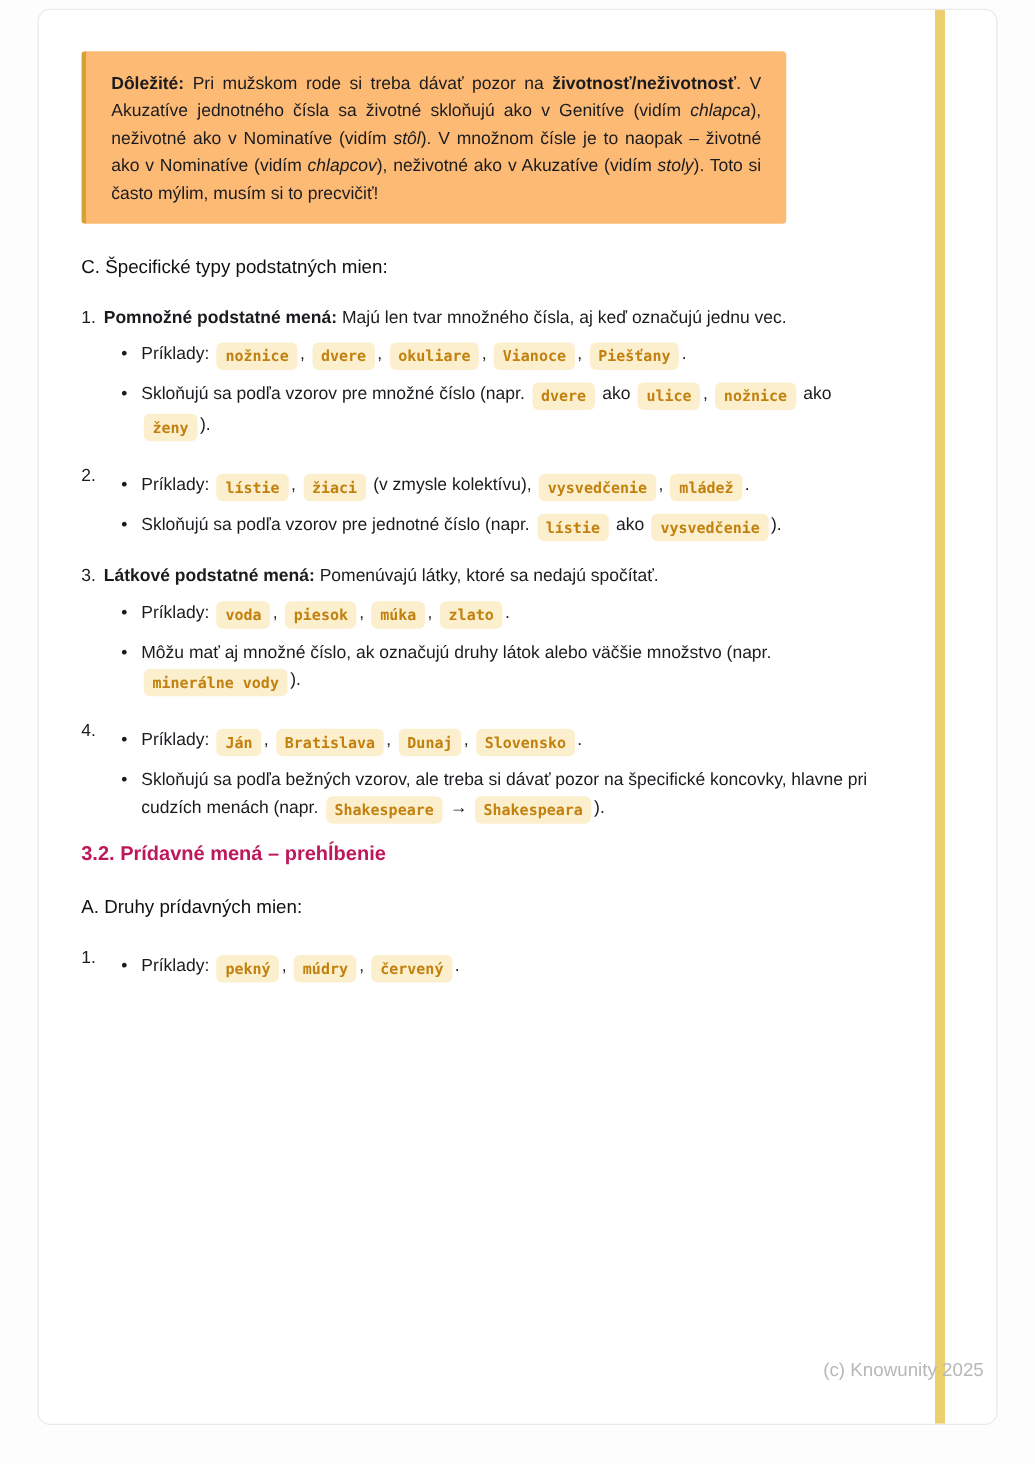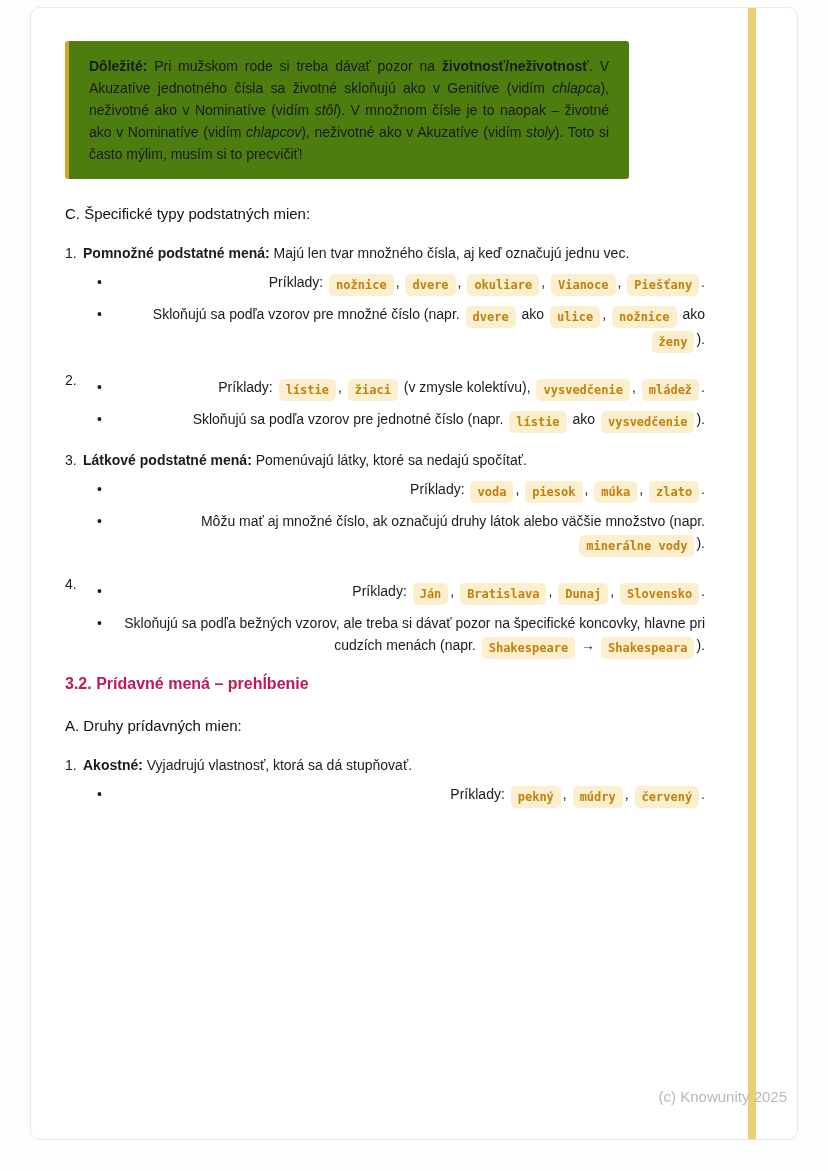--- a/index.html
+++ b/index.html
@@ -28,21 +28,21 @@
     background: #ecd06f;
     z-index: 1;
   }
   .content {
     position: relative;
     padding: 33px 92px 0 34px;
     z-index: 0;
   }
   .callout {
     width: 564px;
-    background: #4d7c0f;
+    background: #fdba74;
     border-left: 4px solid #d3a22f;
     border-radius: 3px;
     padding: 14px 20px;
     margin-bottom: 26px;
   }
   .callout-text {
     font-size: 14px;
     line-height: 22px;
     text-align: justify;
   }
@@ -54,21 +54,21 @@
   }
   .num-item { display: flex; margin-bottom: 16px; }
   .num {
     width: 18px; flex: none;
     font-size: 14px; line-height: 22px;
   }
   .num-body { flex: 1; }
   .lead { font-size: 14px; line-height: 22px; }
   .bullet { display: flex; margin-top: 7px; padding-left: 14px; }
   .dot { width: 16px; flex: none; font-size: 14px; line-height: 22px; }
-  .btext { flex: 1; font-size: 14px; line-height: 22px; text-align: right; }
+  .btext { flex: 1; font-size: 14px; line-height: 22px; }
   .sg-b { font-weight: 700; }
   .sg-i { font-style: italic; }
   .sg-c {
     display: inline-block;
     background: #fcefce;
     color: #c2800e;
     font-family: "DejaVu Sans Mono", "Liberation Mono", monospace;
     font-size: 12px;
     font-weight: 700;
     line-height: 16px;
@@ -164,21 +164,20 @@
       </div>
     </div>
 
     <h1 class="big-heading">3.2. Prídavné mená – prehĺbenie</h1>
 
     <h2 class="sec-title">A. Druhy prídavných mien:</h2>
 
     <div class="num-item">
       <span class="num">1.</span>
       <div class="num-body">
-        <p class="lead"><span class="sg-b">Akostné:</span><span> Vyjadrujú vlastnosť, ktorá sa dá stupňovať.</span></p>
         <div class="bullet">
           <span class="dot">•</span>
           <p class="btext"><span>Príklady: </span><span class="sg-c">pekný</span><span>, </span><span class="sg-c">múdry</span><span>, </span><span class="sg-c">červený</span><span>.</span></p>
         </div>
       </div>
     </div>
 
   </div>
 
   <div class="footer">(c) Knowunity 2025</div>

